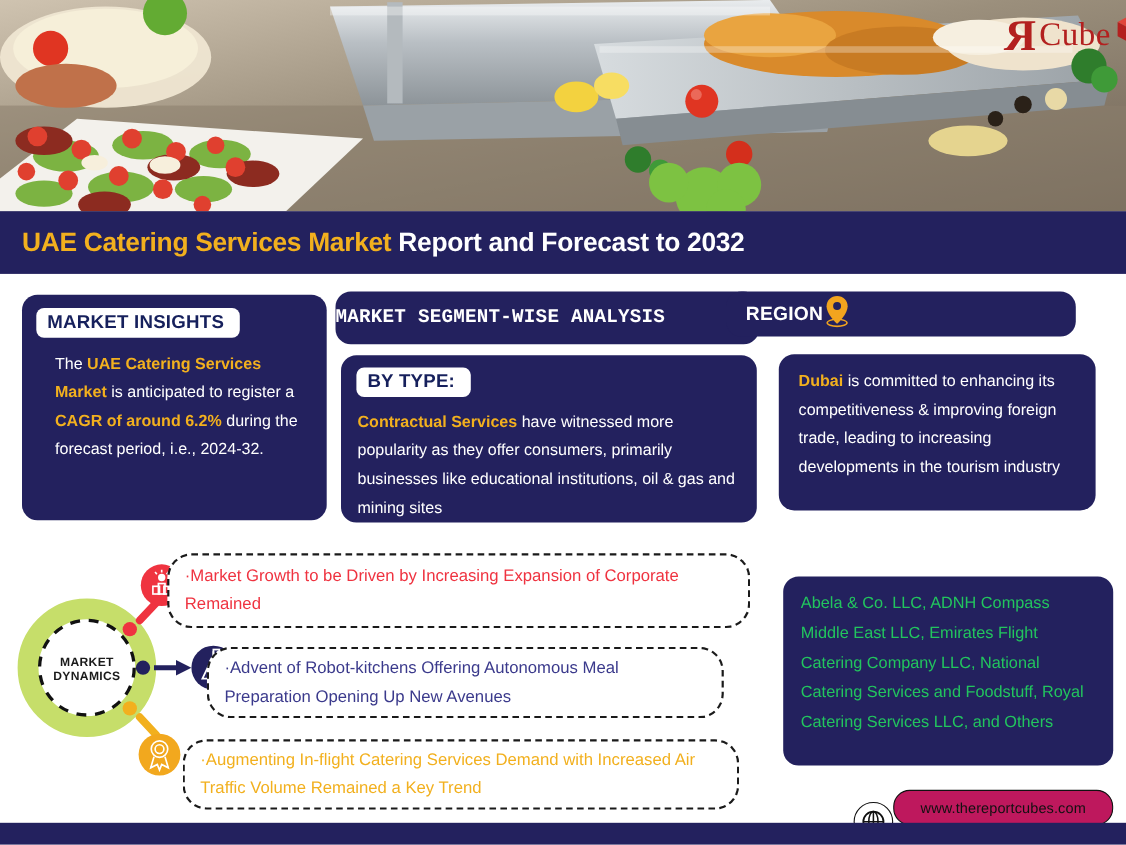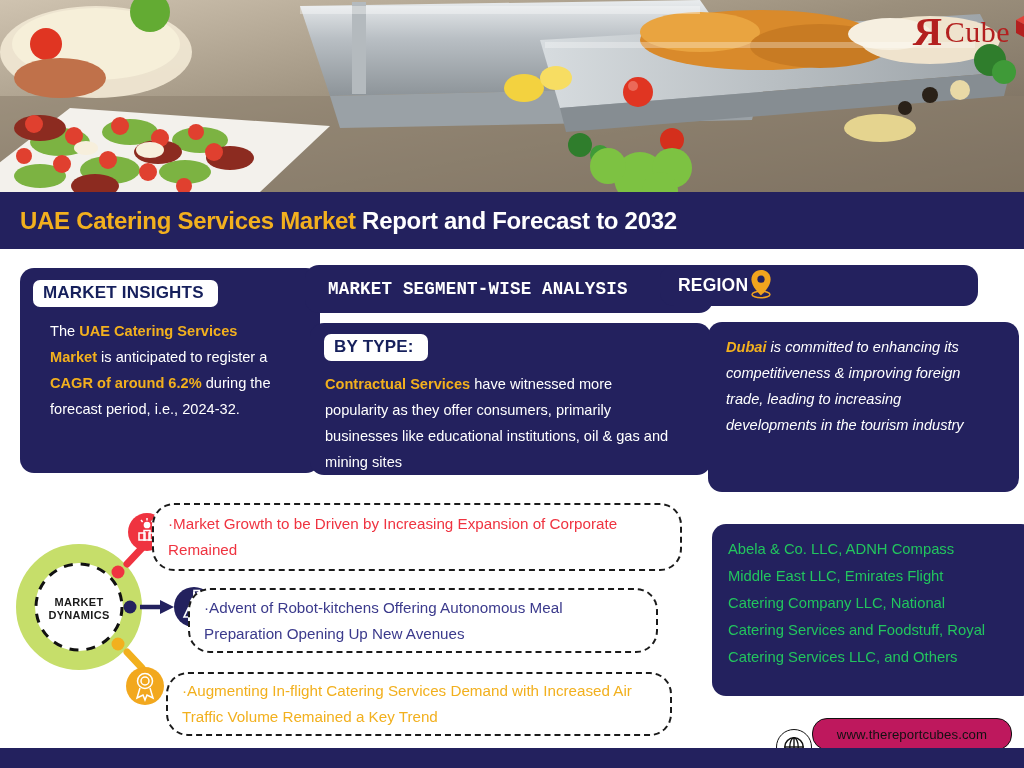--- a/index.html
+++ b/index.html
@@ -31,21 +31,21 @@
     position:absolute;left:0;top:192px;width:1024px;height:57px;
     background:#23215e;display:flex;align-items:center;
   }
   .title{
     margin-left:20px;font-size:24px;font-weight:bold;color:#ffffff;
     letter-spacing:-.3px;white-space:nowrap;
   }
   .title .hl{color:#f2b01e;}
 
   
-  .navy{background:#23215e;border-radius:14px;padding-left:23px;}
+  .navy{background:#23215e;border-radius:14px;}
   .card-text{color:#ffffff;font-size:14.6px;line-height:26px;}
   .card-text .hl{color:#f2b01e;font-weight:bold;}
   .pill-white{
     background:#ffffff;border-radius:7px;display:inline-block;
     padding:3px 14px 4px 10px;color:#16205c;font-size:17px;font-weight:bold;
     letter-spacing:.2px;
   }
 
   #insights-card{position:absolute;left:20px;top:268px;width:277px;height:205px;}
   #insights-head{position:absolute;left:13px;top:12px;}
@@ -58,21 +58,21 @@
   #segment-header .t{color:#fff;font-size:17.5px;font-weight:bold;letter-spacing:.2px;}
   #segment-card{position:absolute;left:310px;top:323px;width:378px;height:152px;}
   #segment-head{position:absolute;left:14px;top:11px;}
   #segment-body{position:absolute;left:4px;top:48px;width:347px;margin-left:11px;}
 
   #region-header{
     position:absolute;left:660px;top:265px;width:300px;height:41px;
     display:flex;align-items:center;padding-left:18px;
   }
   #region-header .t{color:#fff;font-size:17.5px;font-weight:bold;letter-spacing:.2px;}
-  #region-card{position:absolute;left:708px;top:322px;width:288px;height:170px;font-style:italic;}
+  #region-card{position:absolute;left:708px;top:322px;width:288px;height:142px;}
   #region-body{position:absolute;left:18px;top:12px;width:262px;}
 
   
   #key-players-title{
     position:absolute;left:720px;top:498px;font-size:19.5px;font-weight:bold;
     color:#16205c;letter-spacing:.2px;
   }
   #key-players-card{position:absolute;left:712px;top:524px;width:300px;height:172px;}
   #key-players-body{position:absolute;left:16px;top:12px;width:272px;color:#22c55e;font-size:14.8px;line-height:27px;}
 

